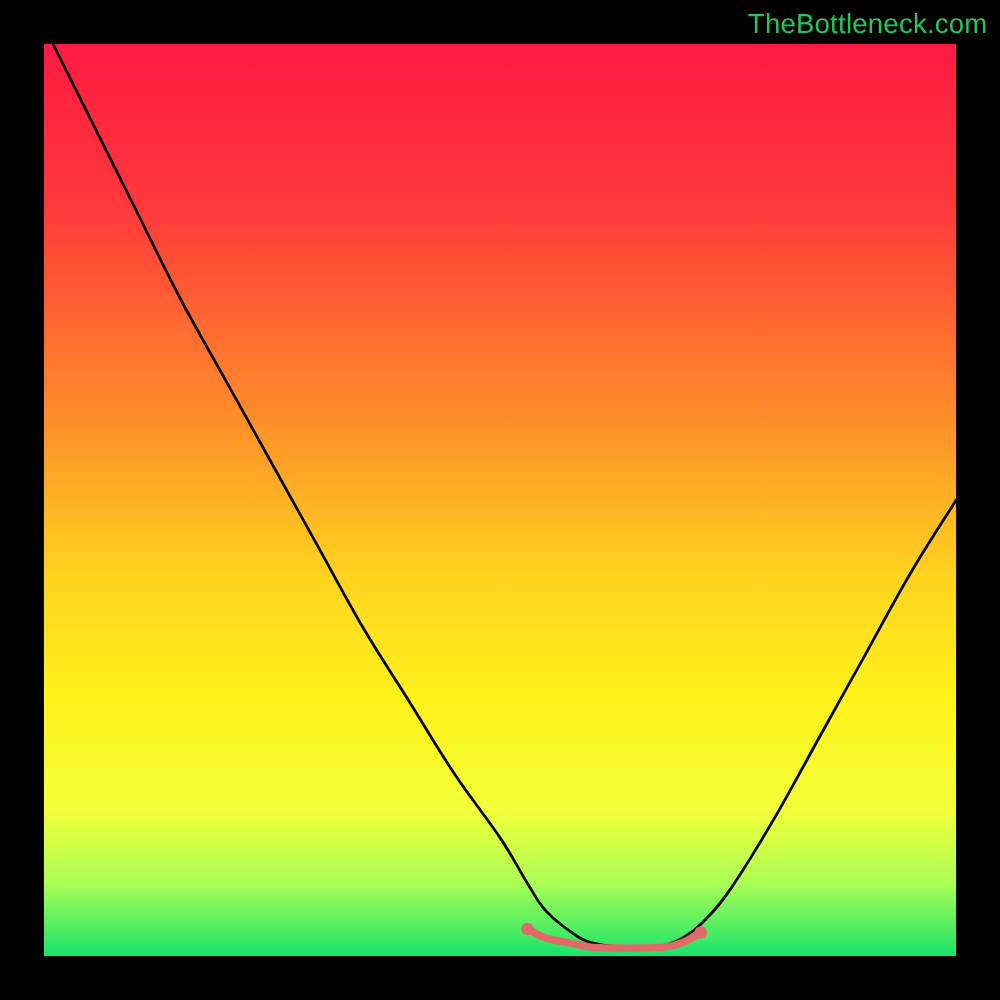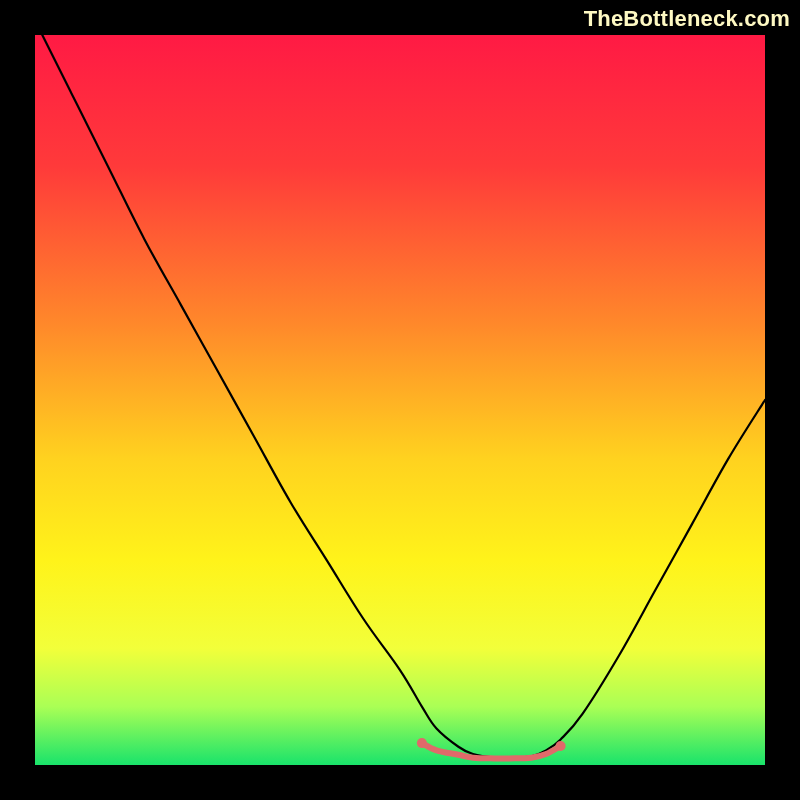--- a/index.html
+++ b/index.html
@@ -23,23 +23,23 @@
     position: absolute;
     left: 0;
     top: 0;
     width: 730px;
     height: 730px;
   }
   .watermark {
     position: absolute;
     top: 6px;
     right: 10px;
-    color: #fef9c3;
+    color: #22c55e;
     font-size: 22px;
-    font-weight: 700;
+    font-weight: 400;
     letter-spacing: 0.2px;
   }
 </style>
 </head>
 <body>
 
 <div class="watermark">TheBottleneck.com</div>
 
 <div class="frame">
   <svg class="plot" viewBox="0 0 730 730" preserveAspectRatio="none">

